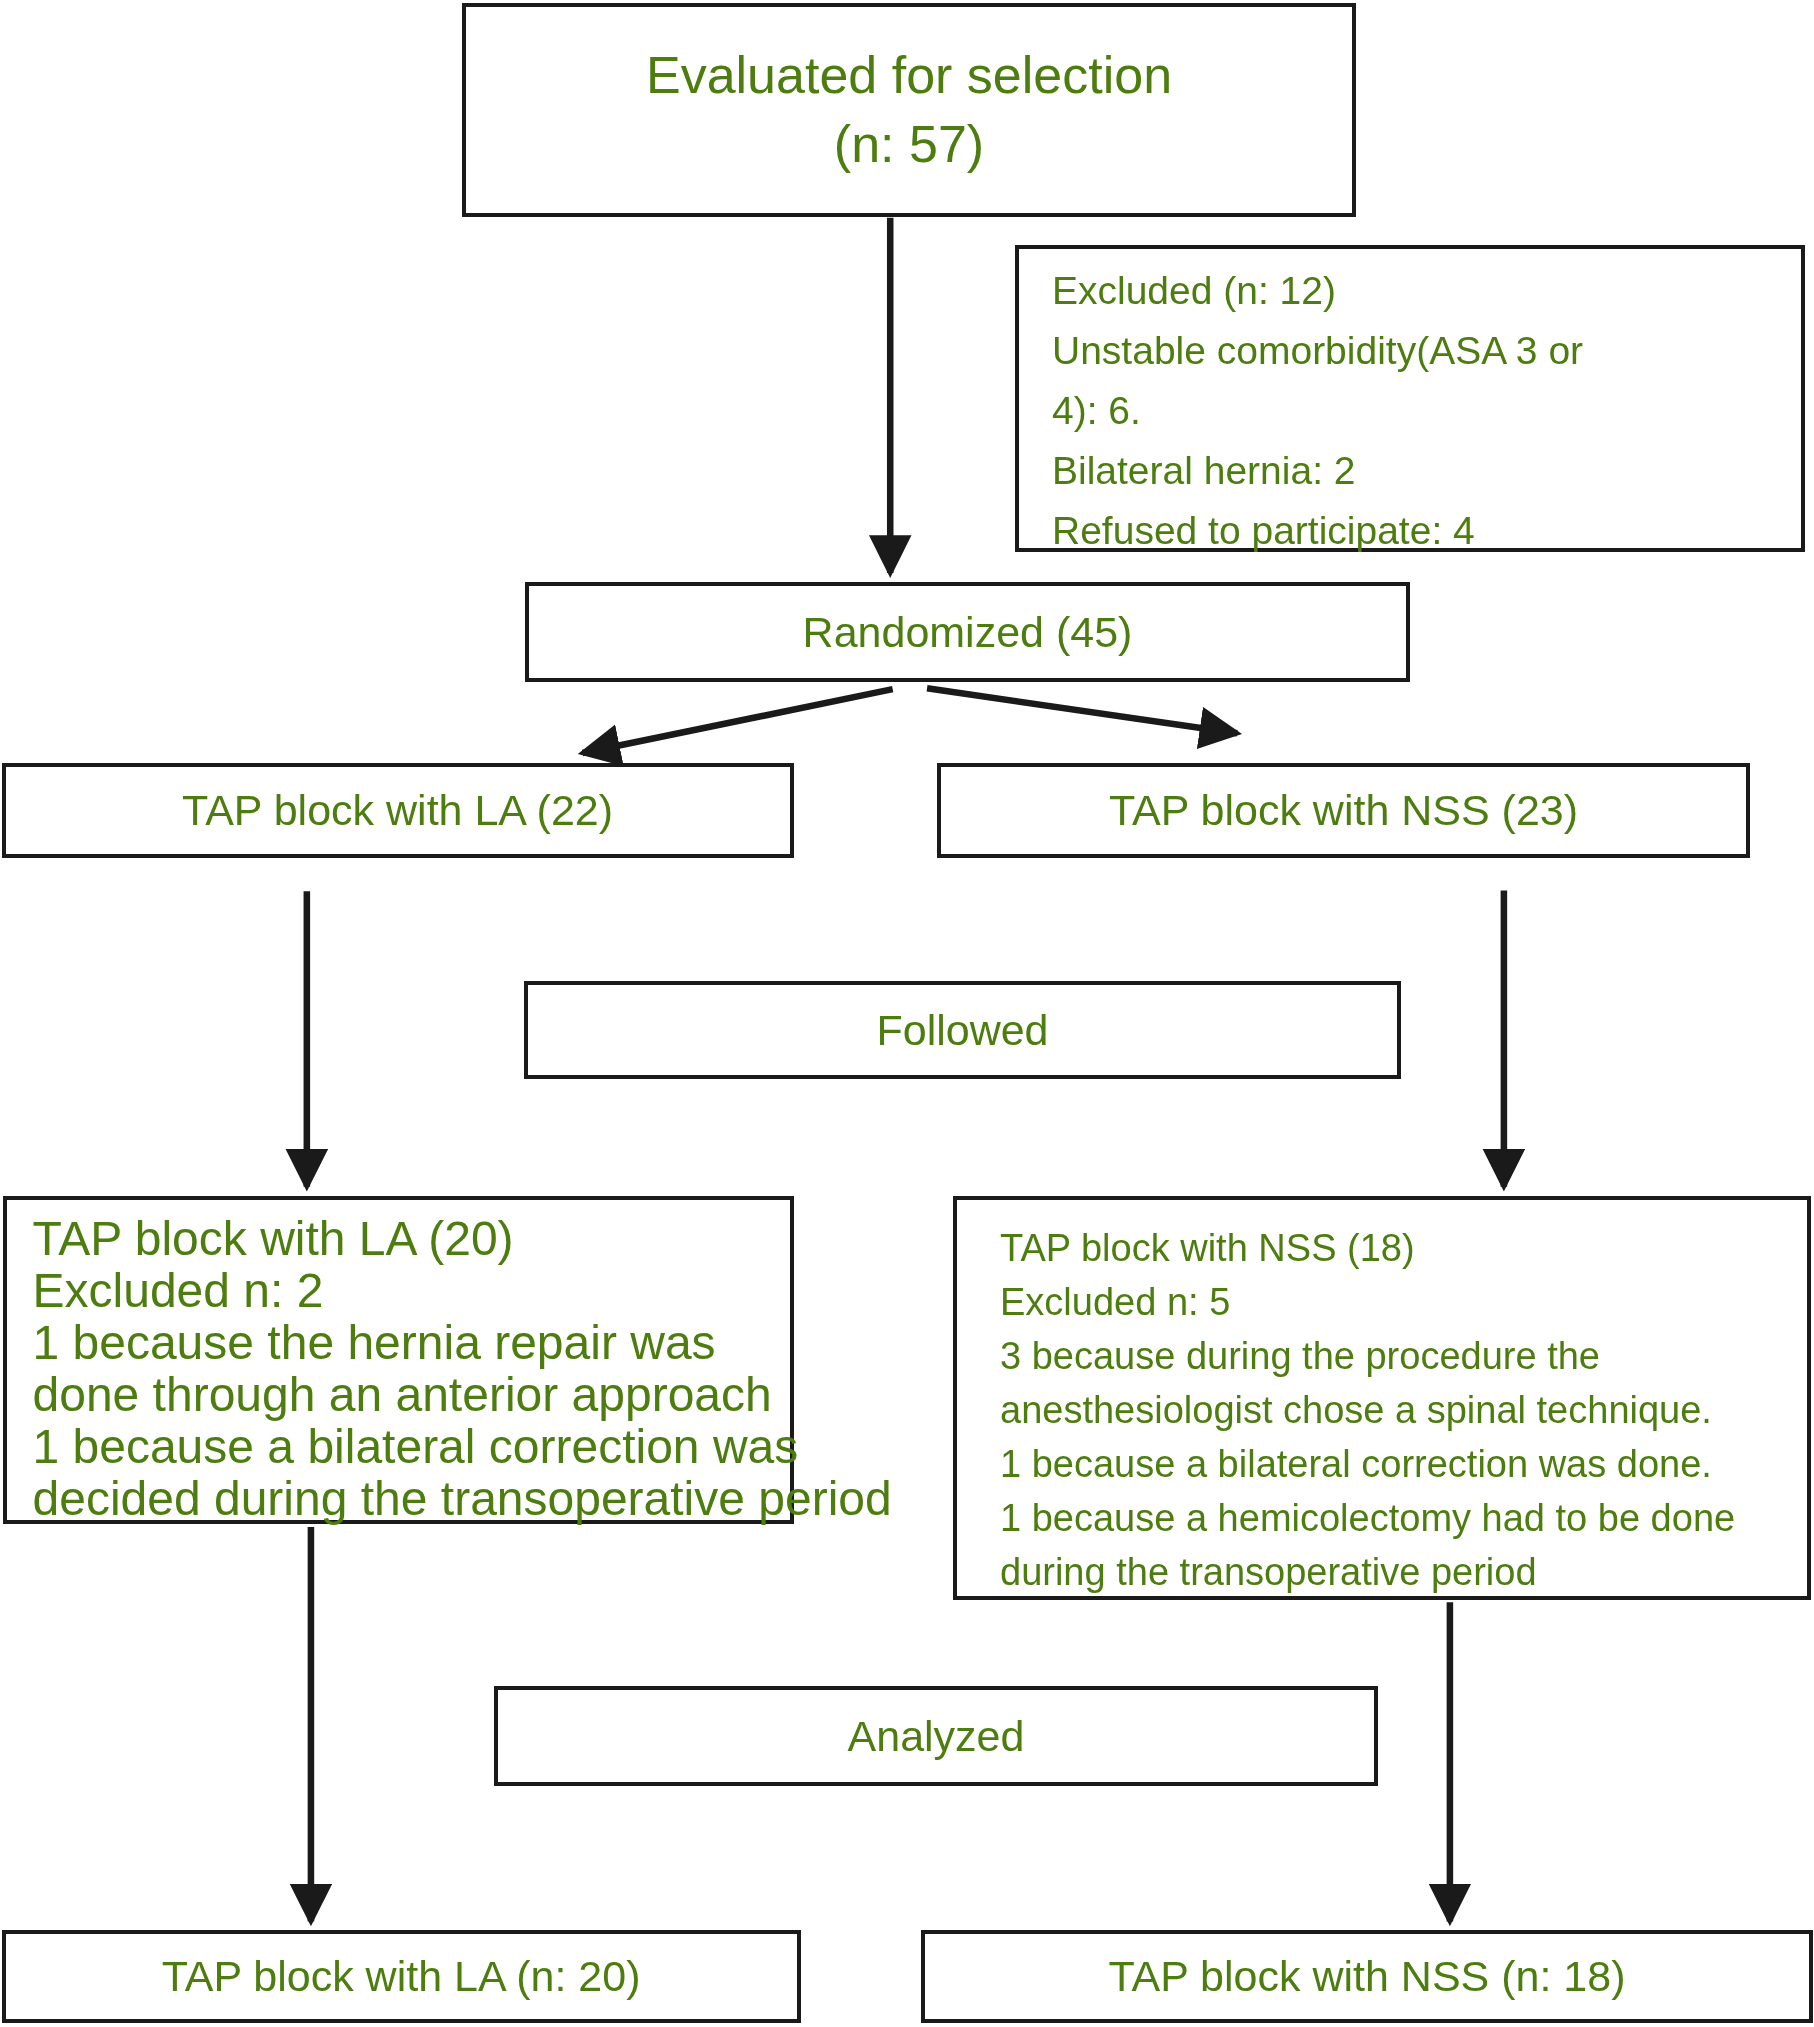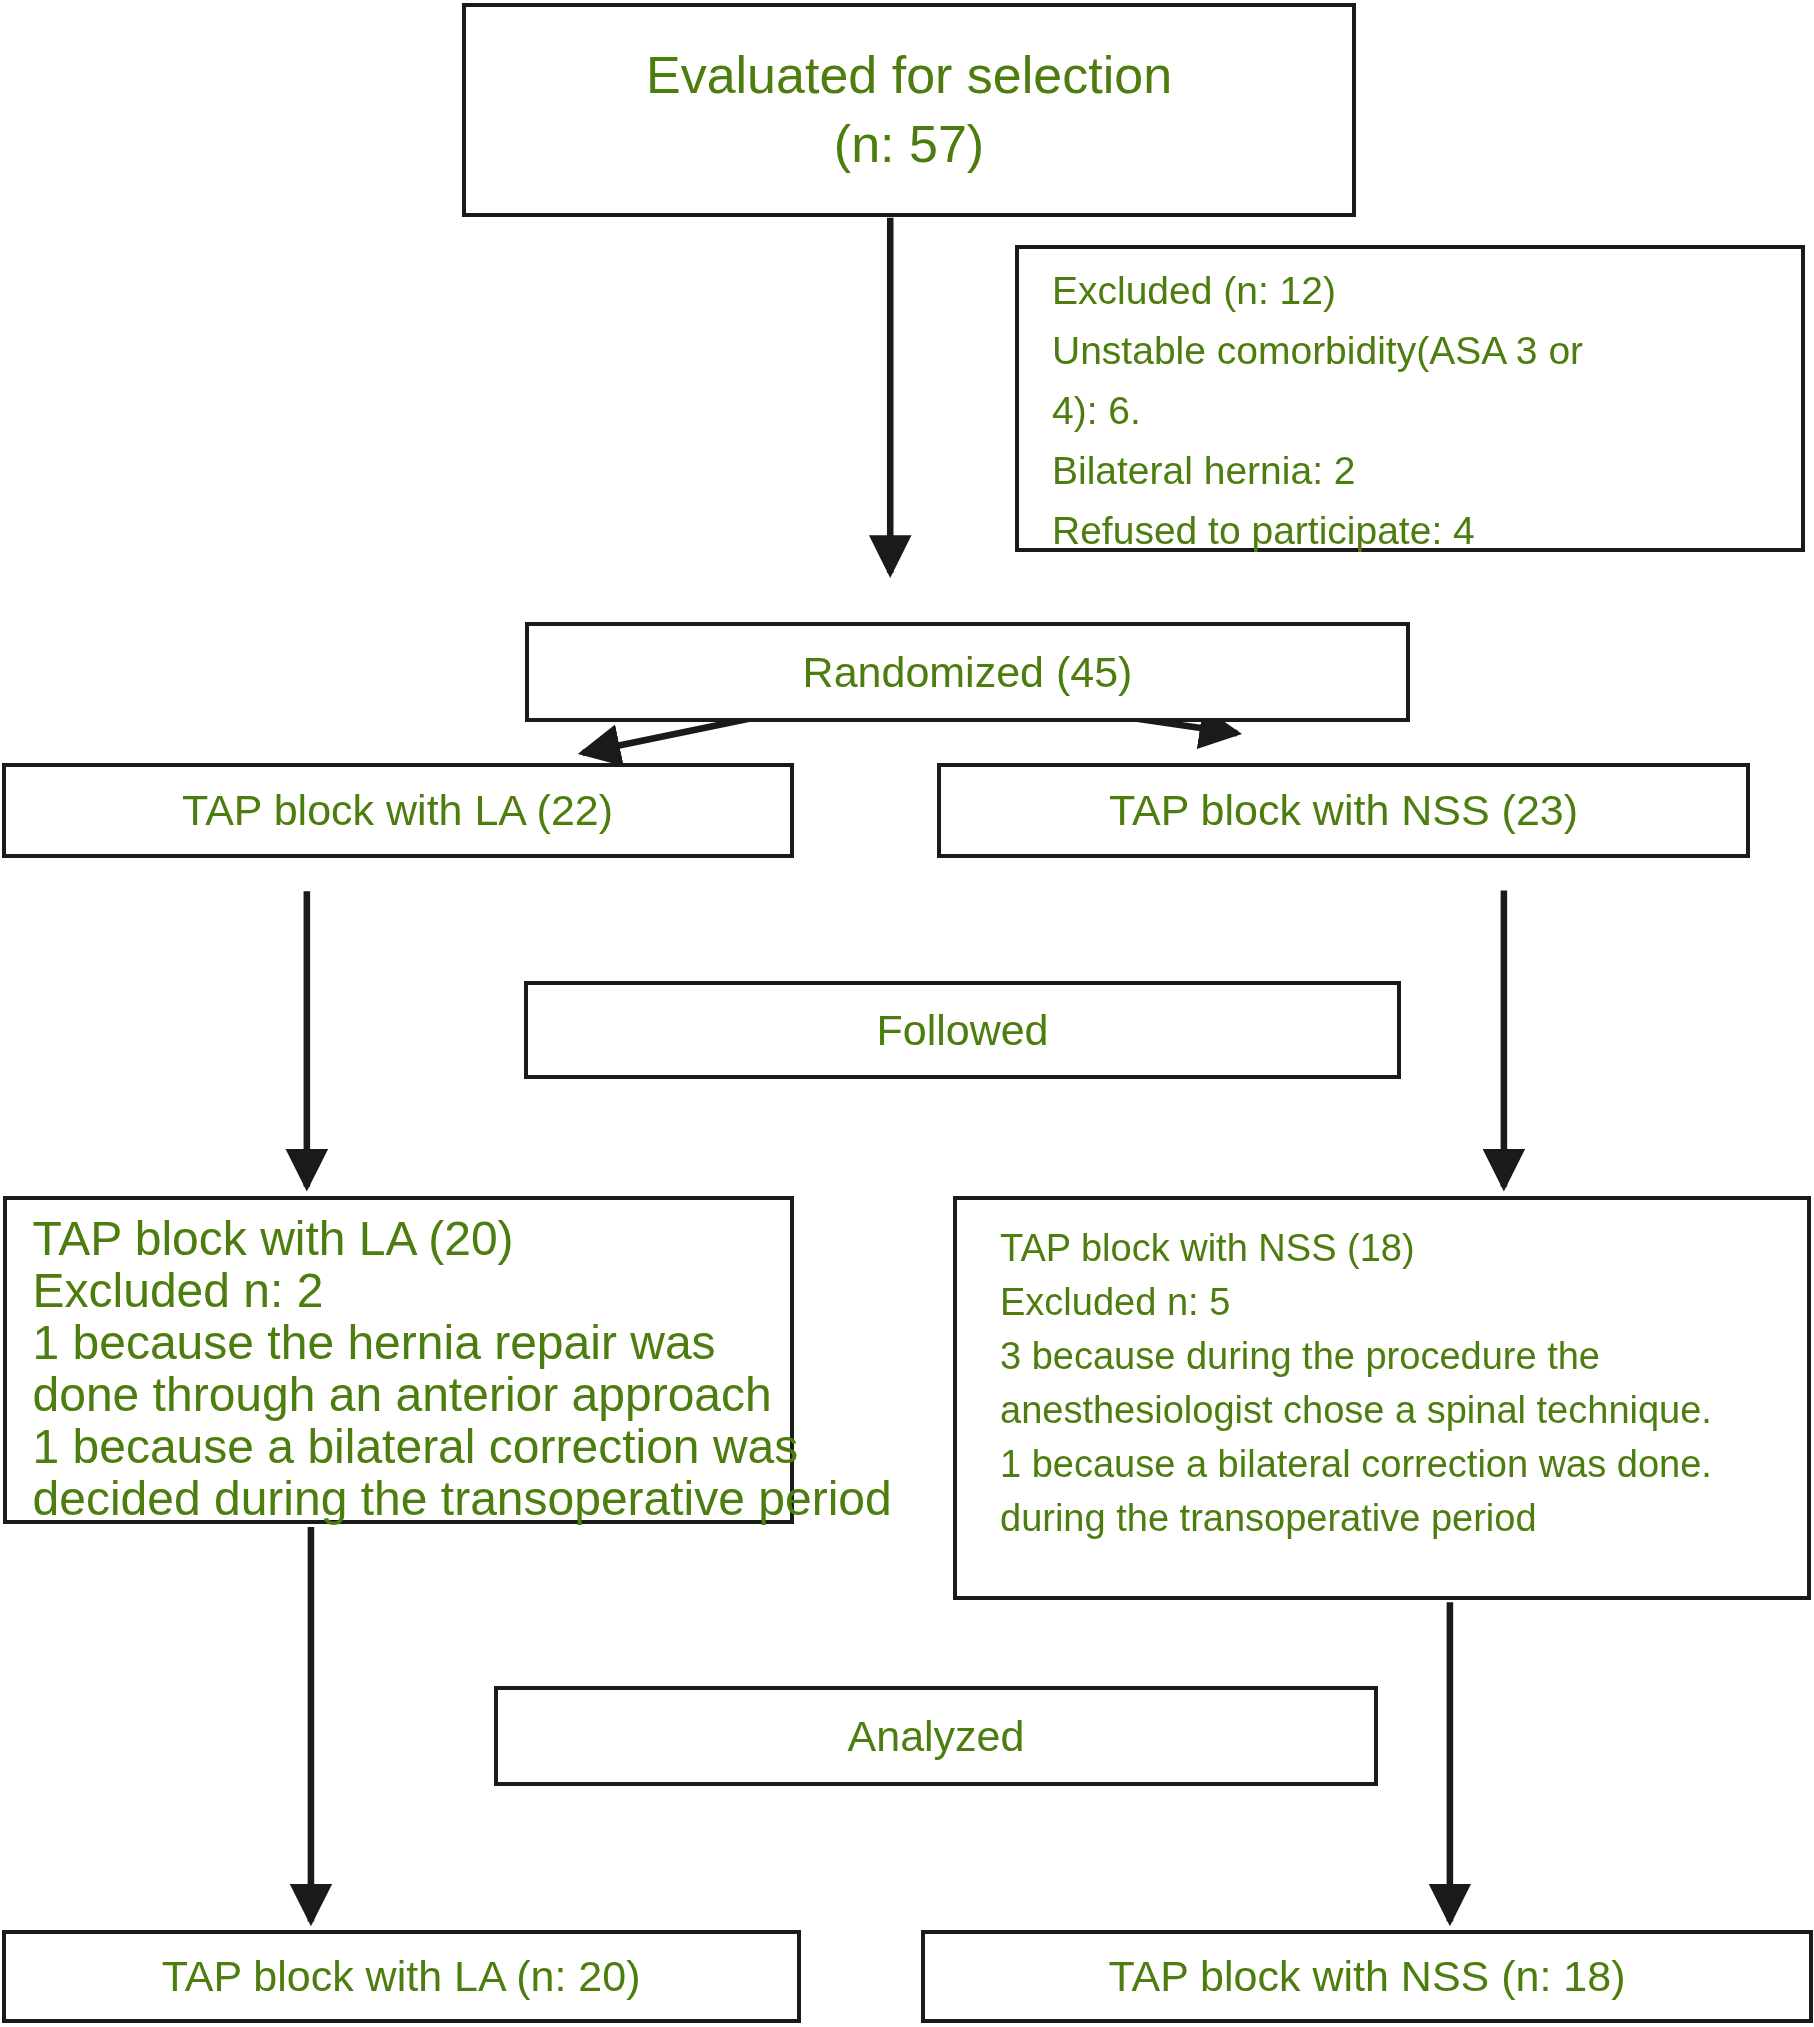--- a/index.html
+++ b/index.html
@@ -72,21 +72,21 @@
   </div>
 
   <div class="box multiline" id="excluded-box" style="left:1015px; top:245px; width:790px; height:307px;">
     <div class="line">Excluded (n: 12)</div>
     <div class="line">Unstable comorbidity(ASA 3 or</div>
     <div class="line">4): 6.</div>
     <div class="line">Bilateral hernia: 2</div>
     <div class="line">Refused to participate: 4</div>
   </div>
 
-  <div class="box centered label-md" id="randomized-box" style="left:525px; top:582px; width:885px; height:100px;margin-top:40px;">
+  <div class="box centered label-md" id="randomized-box" style="left:525px; top:582px; width:885px; height:100px;">
     <span>Randomized (45)</span>
   </div>
 
   <div class="box centered label-md" id="tap-la-box" style="left:1.6px; top:763px; width:792px; height:95px;">
     <span>TAP block with LA (22)</span>
   </div>
 
   <div class="box centered label-md" id="tap-nss-box" style="left:937px; top:763px; width:813px; height:95px;">
     <span>TAP block with NSS (23)</span>
   </div>
@@ -103,20 +103,21 @@
     <div class="line">1 because a bilateral correction was</div>
     <div class="line">decided during the transoperative period</div>
   </div>
 
   <div class="box multiline" id="nss-detail-box" style="left:953px; top:1196px; width:858px; height:404px;">
     <div class="line">TAP block with NSS (18)</div>
     <div class="line">Excluded n: 5</div>
     <div class="line">3 because during the procedure the</div>
     <div class="line">anesthesiologist chose a spinal technique.</div>
     <div class="line">1 because a bilateral correction was done.</div>
+    <div class="line">1 because a hemicolectomy had to be done</div>
     <div class="line">during the transoperative period</div>
   </div>
 
   <div class="box centered label-md" id="analyzed-box" style="left:494px; top:1686px; width:884px; height:100px;">
     <span>Analyzed</span>
   </div>
 
   <div class="box centered label-md" id="tap-la-final-box" style="left:1.6px; top:1930px; width:799px; height:93px;">
     <span>TAP block with LA (n: 20)</span>
   </div>

